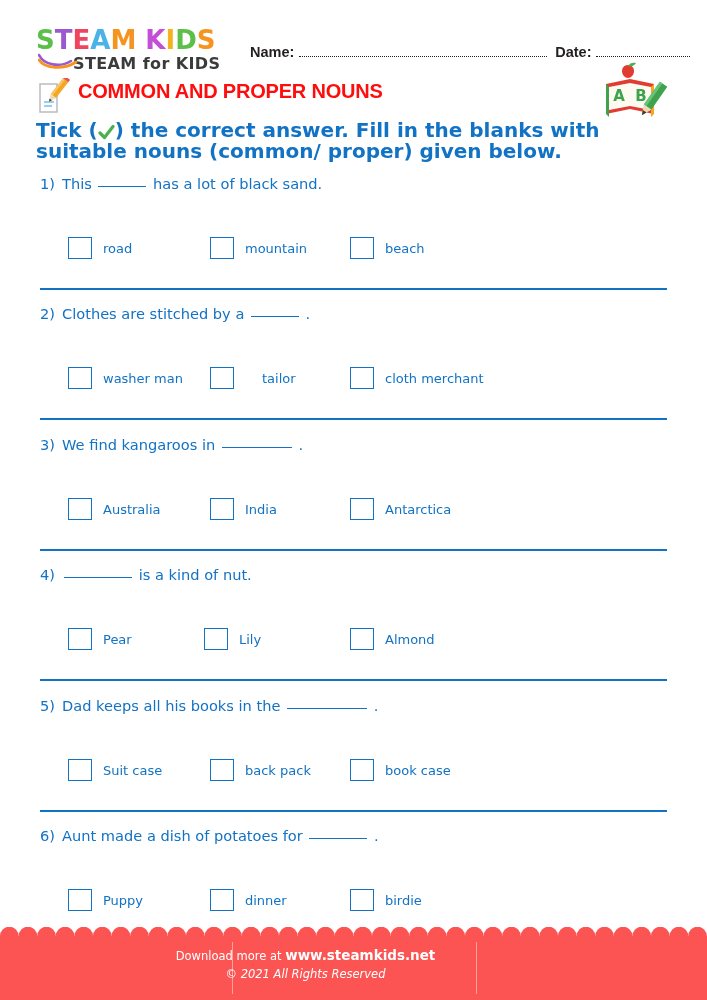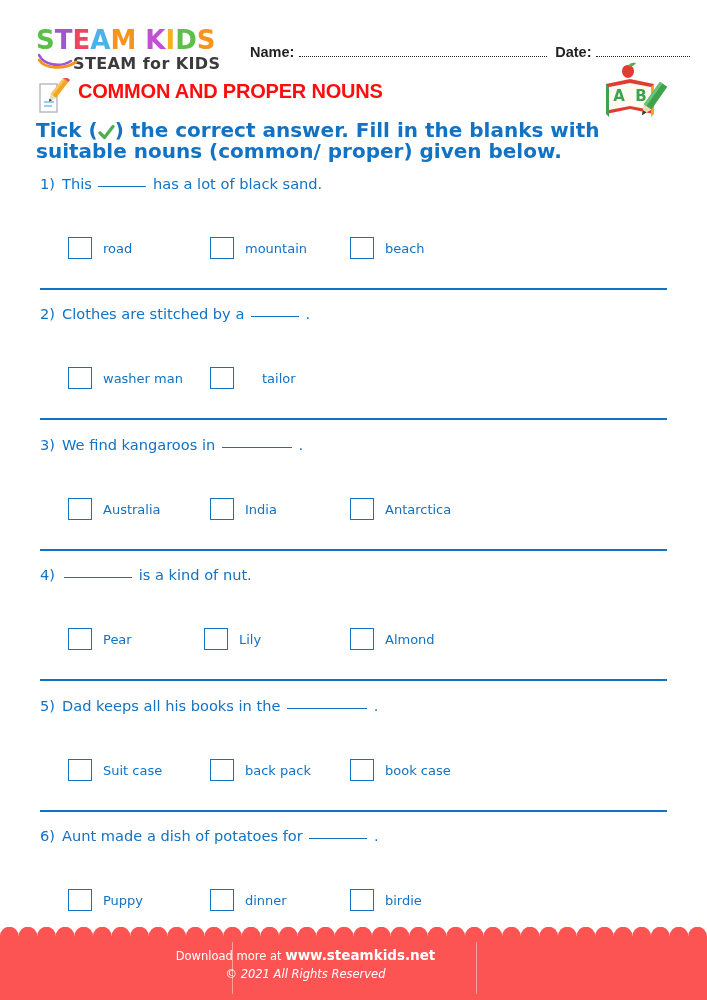--- a/index.html
+++ b/index.html
@@ -304,20 +304,24 @@
     <div class="q-block" style="top: 305px;">
       <div class="q-text"><span class="q-num">2)</span><span>Clothes are stitched by a </span><span class="blank-line" style="width: 48px;"></span><span> .</span></div>
       <div class="opts">
         <div class="opt" style="left: 68px;">
           <span class="cbox"></span>
           <span class="olabel">washer man</span>
         </div>
         <div class="opt" style="left: 210px; gap: 17px;">
           <span class="cbox"></span>
           <span class="olabel">tailor</span>
+        </div>
+        <div class="opt" style="left: 350px;">
+          <span class="cbox"></span>
+          <span class="olabel">cloth merchant</span>
         </div>
       </div>
       <div class="q-divider" style="top: 113px;"></div>
     </div>
     <div class="q-block" style="top: 436px;">
       <div class="q-text"><span class="q-num">3)</span><span>We find kangaroos in </span><span class="blank-line" style="width: 70px;"></span><span> .</span></div>
       <div class="opts">
         <div class="opt" style="left: 68px;">
           <span class="cbox"></span>
           <span class="olabel">Australia</span>

